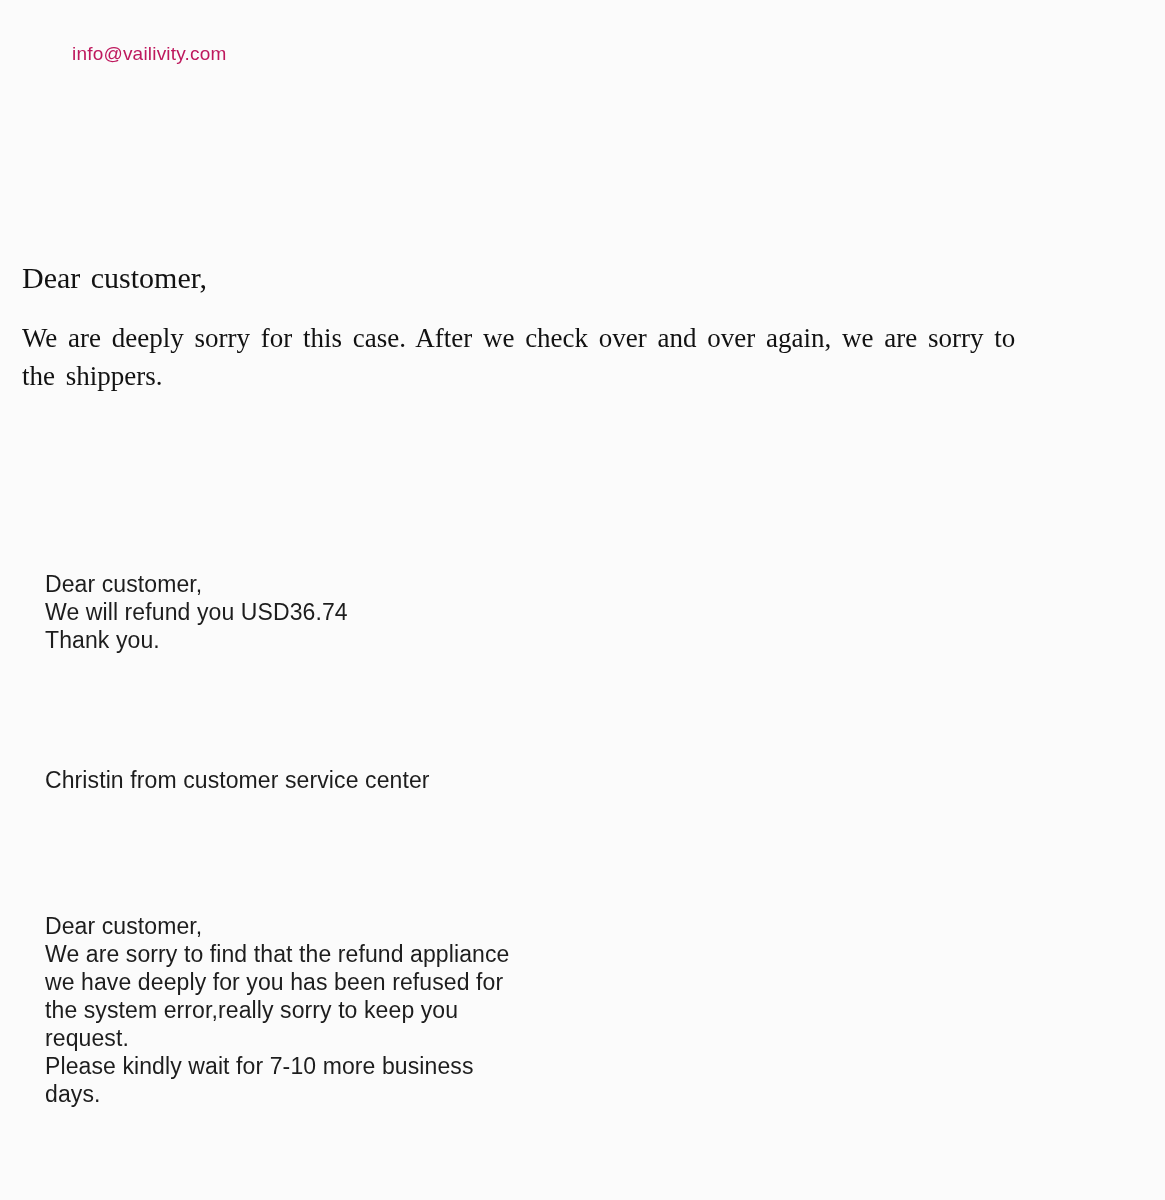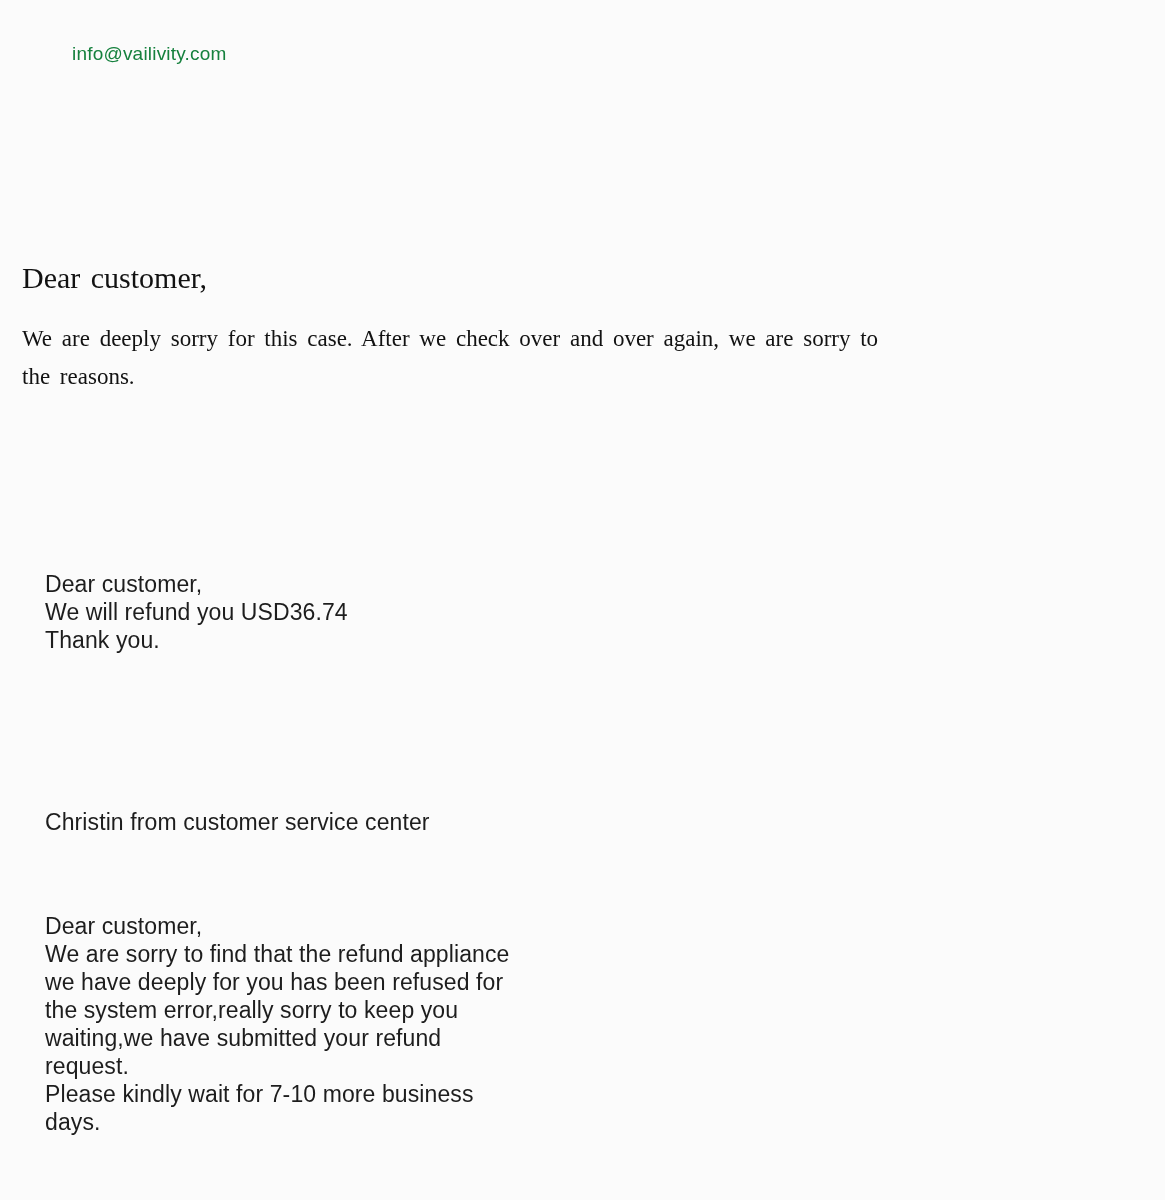--- a/index.html
+++ b/index.html
@@ -18,40 +18,40 @@
     position: absolute;
     inset: 0;
   }
   .sender-email {
     position: absolute;
     left: 72px;
     top: 42px;
     font-family: "Liberation Sans", sans-serif;
     font-size: 19px;
     line-height: 24px;
-    color: #15803d;
+    color: #be185d;
     letter-spacing: 0.2px;
   }
   .greeting-serif {
     position: absolute;
     left: 22px;
     top: 260px;
     font-family: "Liberation Serif", serif;
     font-size: 30px;
     line-height: 36px;
     color: #121212;
     word-spacing: 3px;
   }
   .body-paragraph {
     position: absolute;
     left: 22px;
     top: 320px;
     width: 1130px;
     font-family: "Liberation Serif", serif;
-    font-size: 23px;
+    font-size: 27px;
     line-height: 37.5px;
     color: #121212;
     word-spacing: 4px;
   }
   .body-paragraph .line {
     white-space: nowrap;
   }
   .sans-block {
     font-family: "Liberation Sans", sans-serif;
     font-size: 23px;
@@ -60,21 +60,21 @@
     letter-spacing: 0.1px;
   }
   .refund-note {
     position: absolute;
     left: 45px;
     top: 570px;
   }
   .signature-line {
     position: absolute;
     left: 45px;
-    top: 808px;
+    top: 766px;
   }
   .status-note {
     position: absolute;
     left: 45px;
     top: 912px;
   }
   .sans-block .line {
     white-space: nowrap;
   }
 </style>
@@ -82,35 +82,34 @@
 <body>
 
 <div class="email-page">
 
   <div class="sender-email">info@vailivity.com</div>
 
   <div class="greeting-serif">Dear customer,</div>
 
   <div class="body-paragraph">
     <div class="line">We are deeply sorry for this case. After we check over and over again, we are sorry to</div>
-    <div class="line">the reasons.</div>
+    <div class="line">the shippers.</div>
   </div>
 
   <div class="sans-block refund-note">
     <div class="line">Dear customer,</div>
     <div class="line">We will refund you USD36.74</div>
     <div class="line">Thank you.</div>
   </div>
 
   <div class="sans-block signature-line">Christin from customer service center</div>
 
   <div class="sans-block status-note">
     <div class="line">Dear customer,</div>
     <div class="line">We are sorry to find that the refund appliance</div>
     <div class="line">we have deeply for you has been refused for</div>
     <div class="line">the system error,really sorry to keep you</div>
-    <div class="line">waiting,we have submitted your refund</div>
     <div class="line">request.</div>
     <div class="line">Please kindly wait for 7-10 more business</div>
     <div class="line">days.</div>
   </div>
 
 </div>
 
 </body></html>

